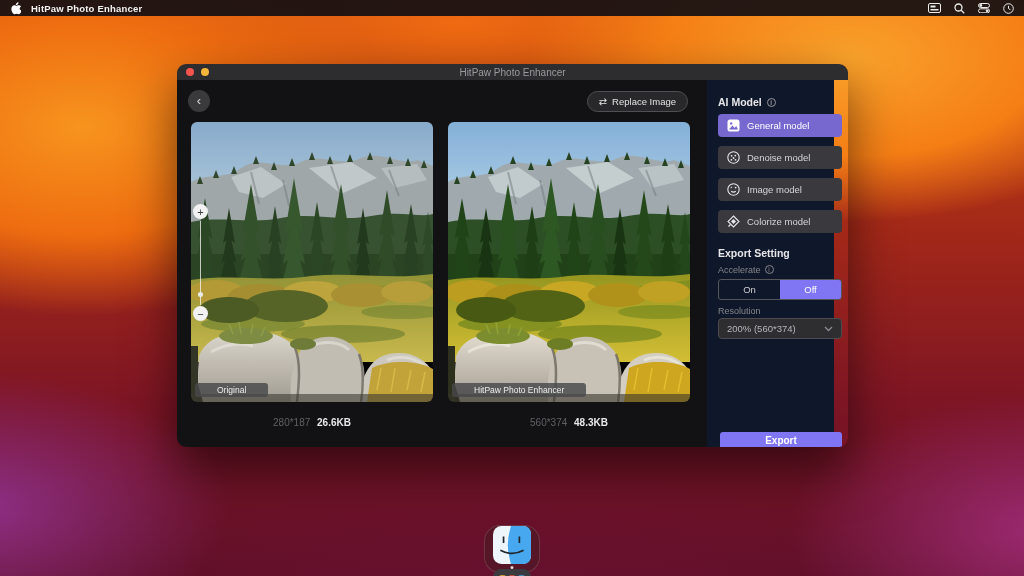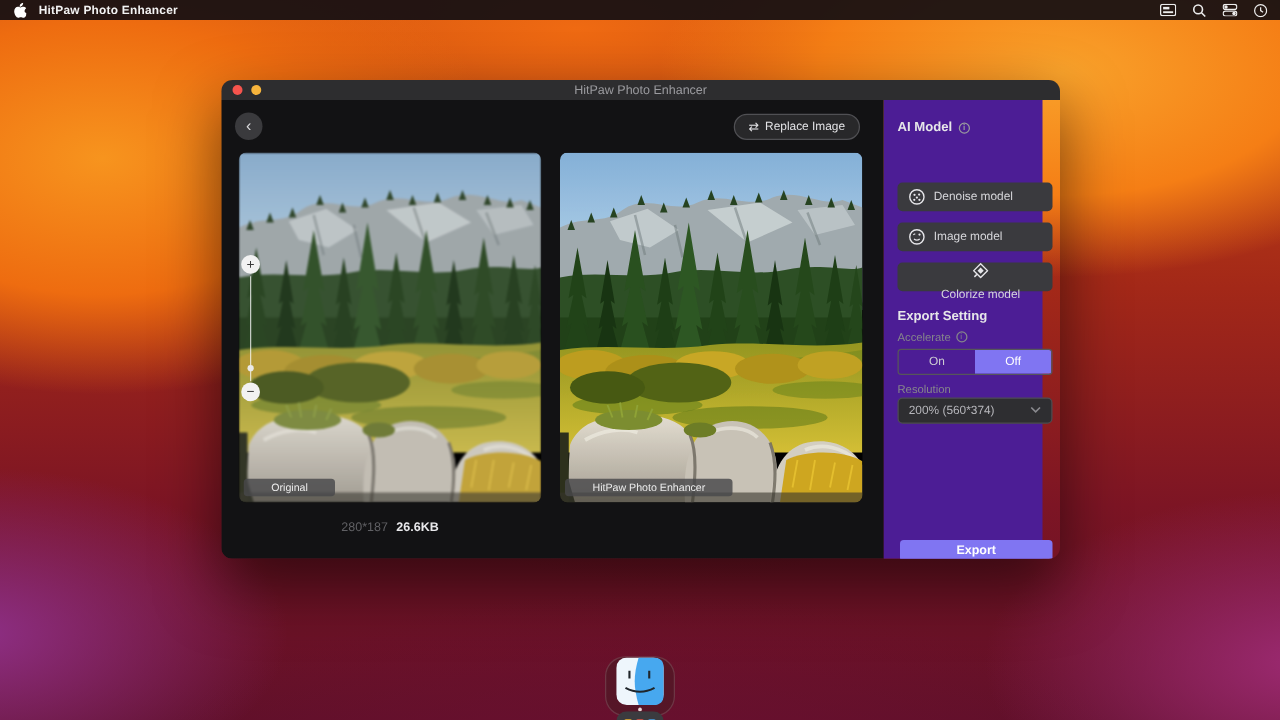--- a/index.html
+++ b/index.html
@@ -30,21 +30,21 @@
   
   .window { position:absolute; left:177px; top:64px; width:671px; height:383px;
     border-radius:9px; overflow:hidden; box-shadow:0 22px 50px rgba(0,0,0,.55); z-index:10; }
   .titlebar { height:16px; background:#2d2d2f; display:flex; align-items:center; position:relative; }
   .lights { position:absolute; left:9px; top:4px; display:flex; gap:7px; }
   .light { width:8px; height:8px; border-radius:50%; }
   .light.red { background:#f5544d; } .light.yellow { background:#f6b43c; }
   .win-title { width:100%; text-align:center; font-size:10px; color:#9b9b9f; }
   .win-body { display:flex; height:367px; }
   .main { position:relative; width:530px; height:367px; background:#121214; }
-  .sidebar { position:relative; width:127px; height:367px; background:#4c1d95; }
+  .sidebar { position:relative; width:127px; height:367px; background:#0f172a; }
 
   
   .back-btn { position:absolute; left:11px; top:10px; width:22px; height:22px; border-radius:50%;
     background:#3a3a3d; border:none; color:#d9d9dc; font-size:13px; line-height:20px; text-align:center; cursor:pointer; }
   .replace-btn { position:absolute; right:19px; top:11px; height:21px; padding:0 11px;
     border-radius:11px; background:#28282a; border:1px solid #505054; color:#e3e3e6;
     font-size:9.5px; display:flex; align-items:center; gap:5px; cursor:pointer; font-family:inherit; }
   .swap-glyph { font-size:10px; color:#e3e3e6; }
 
   
@@ -76,21 +76,21 @@
   .sb-sub { position:absolute; left:11px; font-size:9px; color:#86868b; display:flex; align-items:flex-start; gap:4px; }
   .acc-l { top:185px; } .res-l { top:226px; }
   .info-ic { width:9px; height:9px; border-radius:50%; border:1px solid #86868b; color:#86868b;
     font-size:6.5px; line-height:8px; text-align:center; display:inline-block; font-style:normal; }
   .sb-h1 .info-ic { border-color:#9a9a9f; color:#9a9a9f; }
 
   .model-btn { position:absolute; left:11px; width:124px; height:23px; border-radius:4px;
     background:#3a3a3e; border:none; display:flex; align-items:center; gap:7px; padding-left:9px;
     color:#d6d6da; font-size:9.5px; cursor:pointer; font-family:inherit; }
   .model-btn.selected { background:#7668cf; color:#fff; }
-  .m0{top:34px;} .m1{top:66px;} .m2{top:98px;} .m3{top:130px;flex-direction:column;}
+  .m0{top:34px;} .m1{top:66px;} .m2{top:98px;} .m3{top:130px;}
   .m-ic { display:inline-flex; width:13px; height:13px; }
 
   .toggle { position:absolute; left:11px; top:199px; width:124px; height:21px; border:1px solid #56565a;
     border-radius:3px; display:flex; overflow:hidden; }
   .tg { flex:1; display:flex; align-items:center; justify-content:center; font-size:9.5px; color:#cfcfd3; cursor:pointer; }
   .tg.active { background:#8075f2; color:#fff; }
 
   .dropdown { position:absolute; left:11px; top:238px; width:124px; height:21px; background:#2e2e31;
     border:1px solid #4c4c50; border-radius:4px; display:flex; align-items:center; padding:0 8px;
     color:#b6b6bb; font-size:9.5px; cursor:pointer; }
@@ -273,28 +273,42 @@
                 <use href="#scene"></use>
               </svg>
           </div>
           <span class="img-tag">HitPaw Photo Enhancer</span>
         </div>
 
         <div class="caption left">
           <span class="cap-dims">280*187</span>
           <span class="cap-size">26.6KB</span>
         </div>
+        <div class="caption right">
+          <span class="cap-dims">560*374</span>
+          <span class="cap-size">48.3KB</span>
+        </div>
       </div>
 
       <div class="sidebar">
         <div class="sb-h1 ai-h">
           <span>AI Model</span>
           <i class="info-ic">i</i>
         </div>
 
+        <button class="model-btn m0 selected">
+          <span class="m-ic">
+            <svg viewBox="0 0 13 13">
+                <rect x="0.5" y="0.5" width="12" height="12" rx="2.5" fill="#fff"></rect>
+                <circle cx="4.2" cy="4.4" r="1.2" fill="#7668cf"></circle>
+                <path d="M2,10.5 L5.5,6.5 L7.5,9 L9.2,7 L11,10.5 Z" fill="#7668cf"></path>
+              </svg>
+          </span>
+          <span>General model</span>
+        </button>
 
         <button class="model-btn m1">
           <span class="m-ic">
             <svg viewBox="0 0 13 13">
                 <circle cx="6.5" cy="6.5" r="5.7" fill="none" stroke="#e6e6ea" stroke-width="1.1"></circle>
                 <circle cx="4.6" cy="4.8" r=".9" fill="#e6e6ea"></circle>
                 <circle cx="8.3" cy="4.6" r=".9" fill="#e6e6ea"></circle>
                 <circle cx="6.5" cy="7" r=".9" fill="#e6e6ea"></circle>
                 <circle cx="4.4" cy="8.8" r=".9" fill="#e6e6ea"></circle>
                 <circle cx="8.5" cy="8.8" r=".9" fill="#e6e6ea"></circle>

